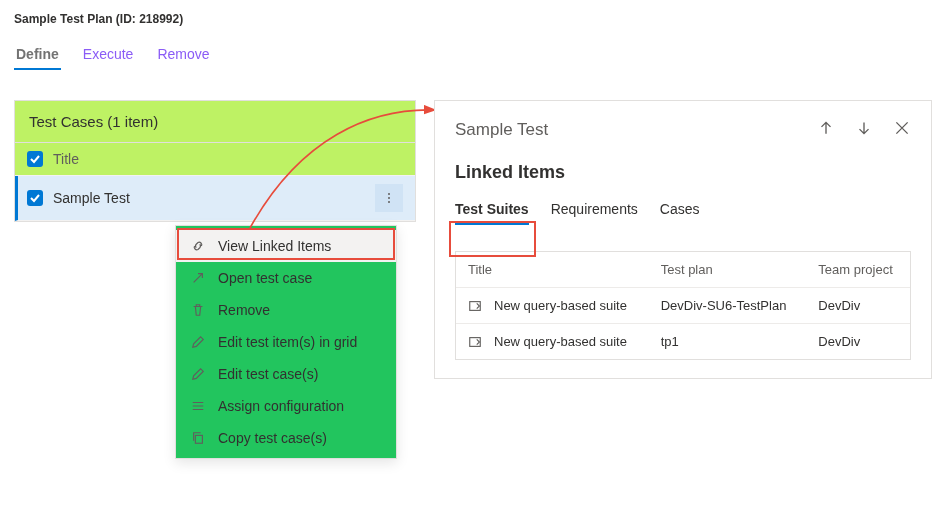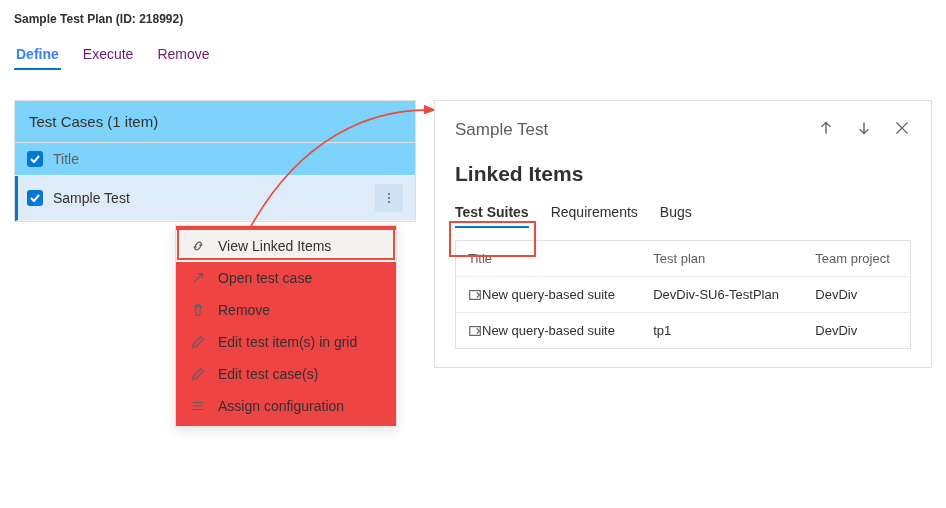--- a/index.html
+++ b/index.html
@@ -21,41 +21,41 @@
   .tabs-main {
     display: flex;
     gap: 20px;
     padding: 8px 14px 0;
     border-bottom: 0;
   }
   .tab {
     padding: 6px 2px 8px;
     cursor: pointer;
     position: relative;
-    color: #701a75;
+    color: #8b5cf6;
   }
   .tab.active {
-    color: #3b82f6;
+    color: #737373;
     font-weight: 600;
   }
   .tab.active::after {
     content: "";
     position: absolute;
     left: 0; right: 0; bottom: 0;
     height: 2px;
     background: #0078d4;
   }
 
   .left-panel {
     position: absolute;
     left: 14px;
     top: 100px;
     width: 402px;
     border: 1px solid #e1dfdd;
-    background: #7dd3fc;
+    background: #bef264;
   }
   .panel-header {
     font-size: 15px;
     padding: 12px 14px;
     border-bottom: 1px solid #e1dfdd;
   }
   .row {
     display: flex;
     align-items: center;
     padding: 8px 12px;
@@ -87,21 +87,21 @@
     background: #d0e3f5;
   }
   .more-dots { display: flex; flex-direction: column; gap: 2px; }
   .more-dots span { width: 2px; height: 2px; background: #605e5c; border-radius: 50%; }
 
   .ctx-menu {
     position: absolute;
     left: 175px;
     top: 225px;
     width: 222px;
-    background: #ef4444;
+    background: #22c55e;
     border: 1px solid #e1dfdd;
     box-shadow: 0 4px 12px rgba(0,0,0,0.1);
     padding: 4px 0;
   }
   .ctx-item {
     display: flex;
     align-items: center;
     gap: 12px;
     padding: 8px 14px;
     cursor: pointer;
@@ -146,25 +146,25 @@
     margin-bottom: 22px;
   }
   .rp-header-title {
     font-size: 17px;
     color: #605e5c;
     flex: 1;
   }
   .rp-header-icons { display: flex; gap: 20px; }
   .rp-icon { cursor: pointer; color: #605e5c; }
   .rp-subtitle {
-    font-size: 21px;
+    font-size: 18px;
     font-weight: 600;
     margin-bottom: 14px;
   }
-  .rp-tabs { display: flex; gap: 22px; margin-bottom: 12px; }
+  .rp-tabs { display: flex; gap: 22px; margin-bottom: 26px; }
   .rp-tab {
     padding: 4px 0 8px;
     cursor: pointer;
     position: relative;
     color: #323130;
   }
   .rp-tab.active { font-weight: 600; }
   .rp-tab.active::after {
     content: "";
     position: absolute;
@@ -182,21 +182,21 @@
   }
   .tbl { width: 100%; border-collapse: collapse; }
   .tbl th, .tbl td {
     text-align: left;
     padding: 10px 12px;
     font-size: 13px;
     border-bottom: 1px solid #edebe9;
   }
   .tbl th { color: #605e5c; font-weight: 400; }
   .tbl tr:last-child td { border-bottom: none; }
-  .td-title { display: flex; align-items: center; gap: 0; }
+  .td-title { display: flex; align-items: center; gap: 12px; }
   .suite-icon { width: 14px; height: 14px; flex-shrink:0; }
 </style>
 </head>
 <body>
 
 <div class="page-title">Sample Test Plan (ID: 218992)</div>
 
 <div class="tabs-main">
   <div class="tab active">Define</div>
   <div class="tab">Execute</div>
@@ -271,20 +271,29 @@
     </span>
     <span>Edit test case(s)</span>
   </div>
   <div class="ctx-item">
     <span class="ctx-icon">
       <svg width="14" height="14" viewBox="0 0 16 16" fill="none" stroke="currentColor" stroke-width="1.3">
           <path d="M2 4h12M2 8h12M2 12h12"></path>
         </svg>
     </span>
     <span>Assign configuration</span>
+  </div>
+  <div class="ctx-item">
+    <span class="ctx-icon">
+      <svg width="14" height="14" viewBox="0 0 16 16" fill="none" stroke="currentColor" stroke-width="1.3">
+          <rect x="5" y="5" width="8" height="9"></rect>
+          <path d="M3 11V2h8"></path>
+        </svg>
+    </span>
+    <span>Copy test case(s)</span>
   </div>
 </div>
 
 <div class="callout callout-menu"></div>
 
 <svg class="arrow-svg" width="210" height="150">
   <defs>
     <marker id="ah" markerWidth="8" markerHeight="8" refX="7" refY="3" orient="auto">
       <path d="M0,0 L8,3 L0,6 z" fill="#e74c3c"></path>
     </marker>
@@ -310,21 +319,21 @@
         <svg width="18" height="18" viewBox="0 0 16 16" fill="none" stroke="currentColor" stroke-width="1.2">
             <path d="M3 3l10 10M13 3L3 13"></path>
           </svg>
       </span>
     </div>
   </div>
   <div class="rp-subtitle">Linked Items</div>
   <div class="rp-tabs">
     <div class="rp-tab active">Test Suites</div>
     <div class="rp-tab">Requirements</div>
-    <div class="rp-tab">Bugs</div>
+    <div class="rp-tab">Cases</div>
   </div>
 
   <div class="table-wrap">
     <table class="tbl">
       <thead>
         <tr>
           <th>Title</th>
           <th>Test plan</th>
           <th>Team project</th>
         </tr>

